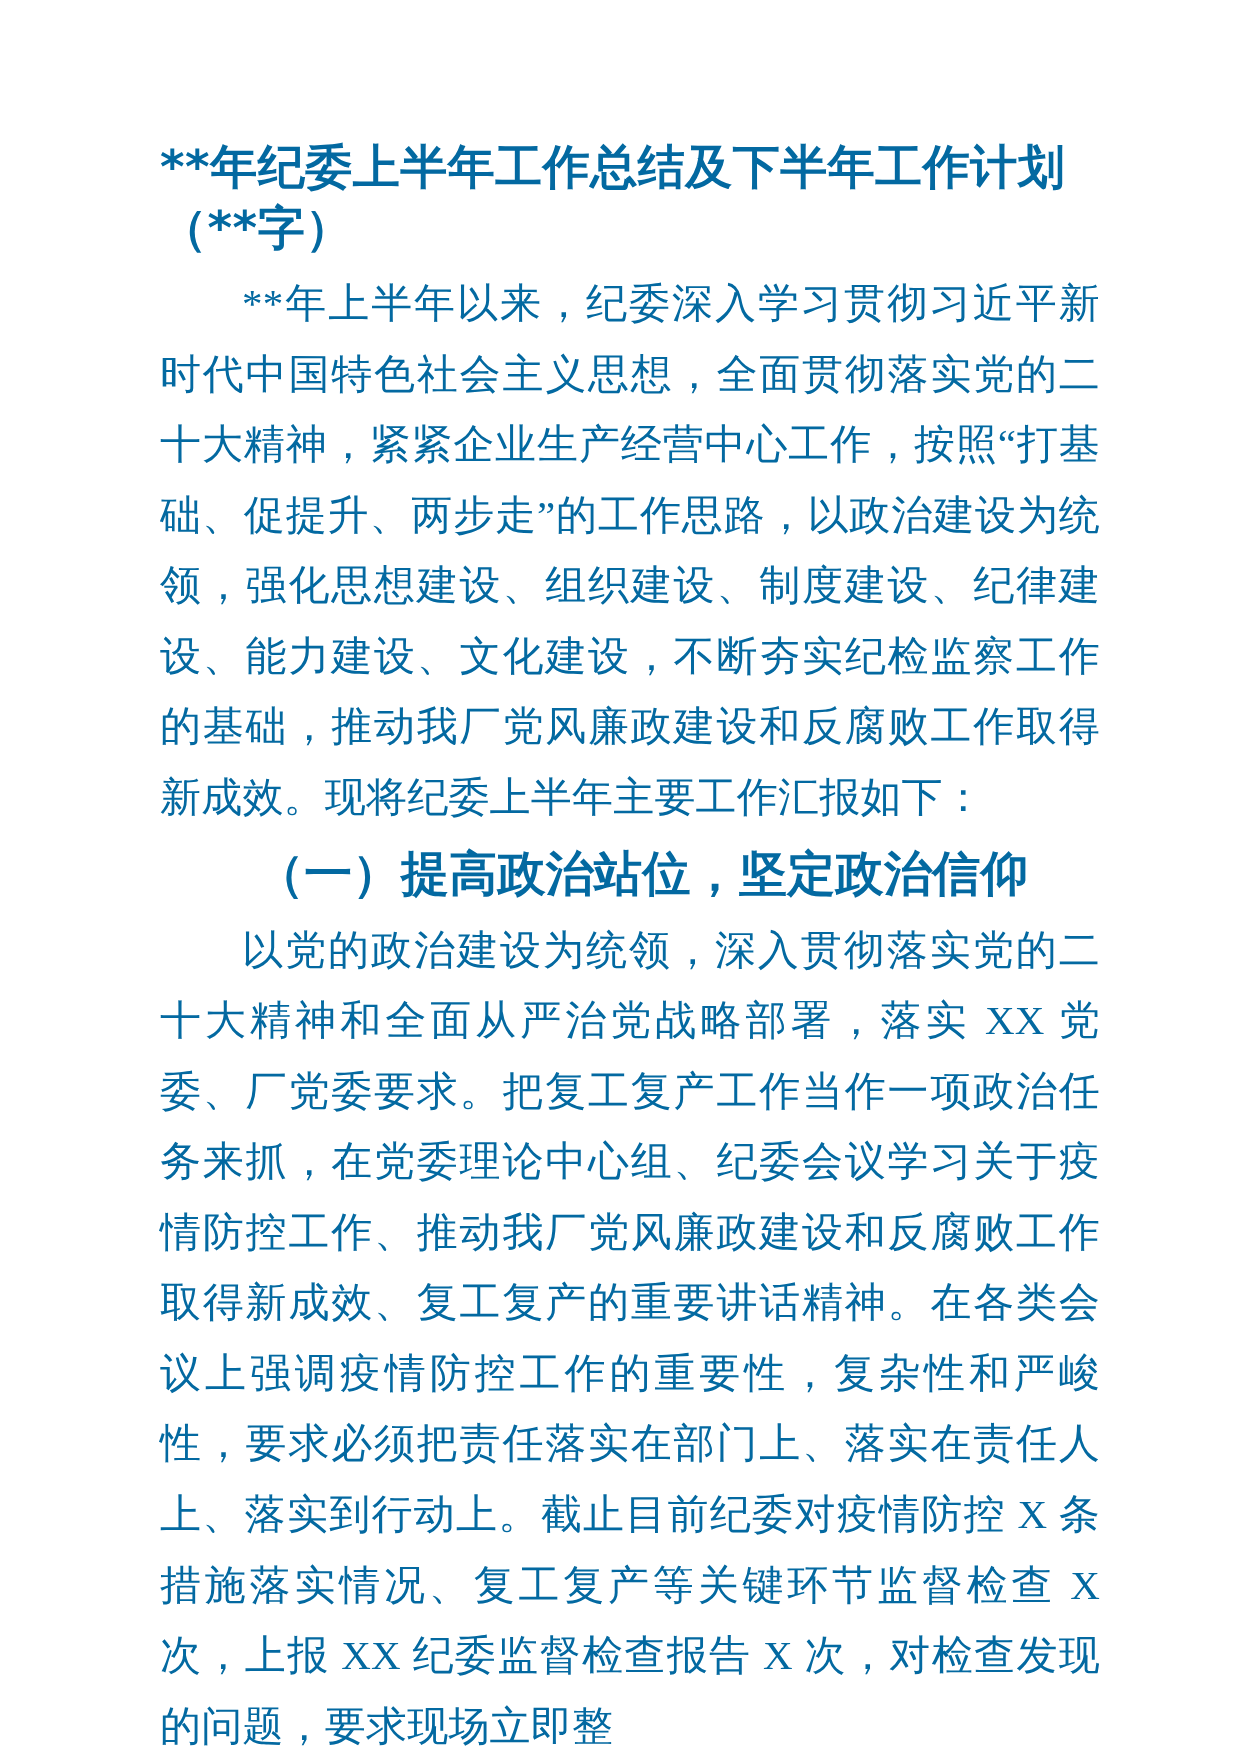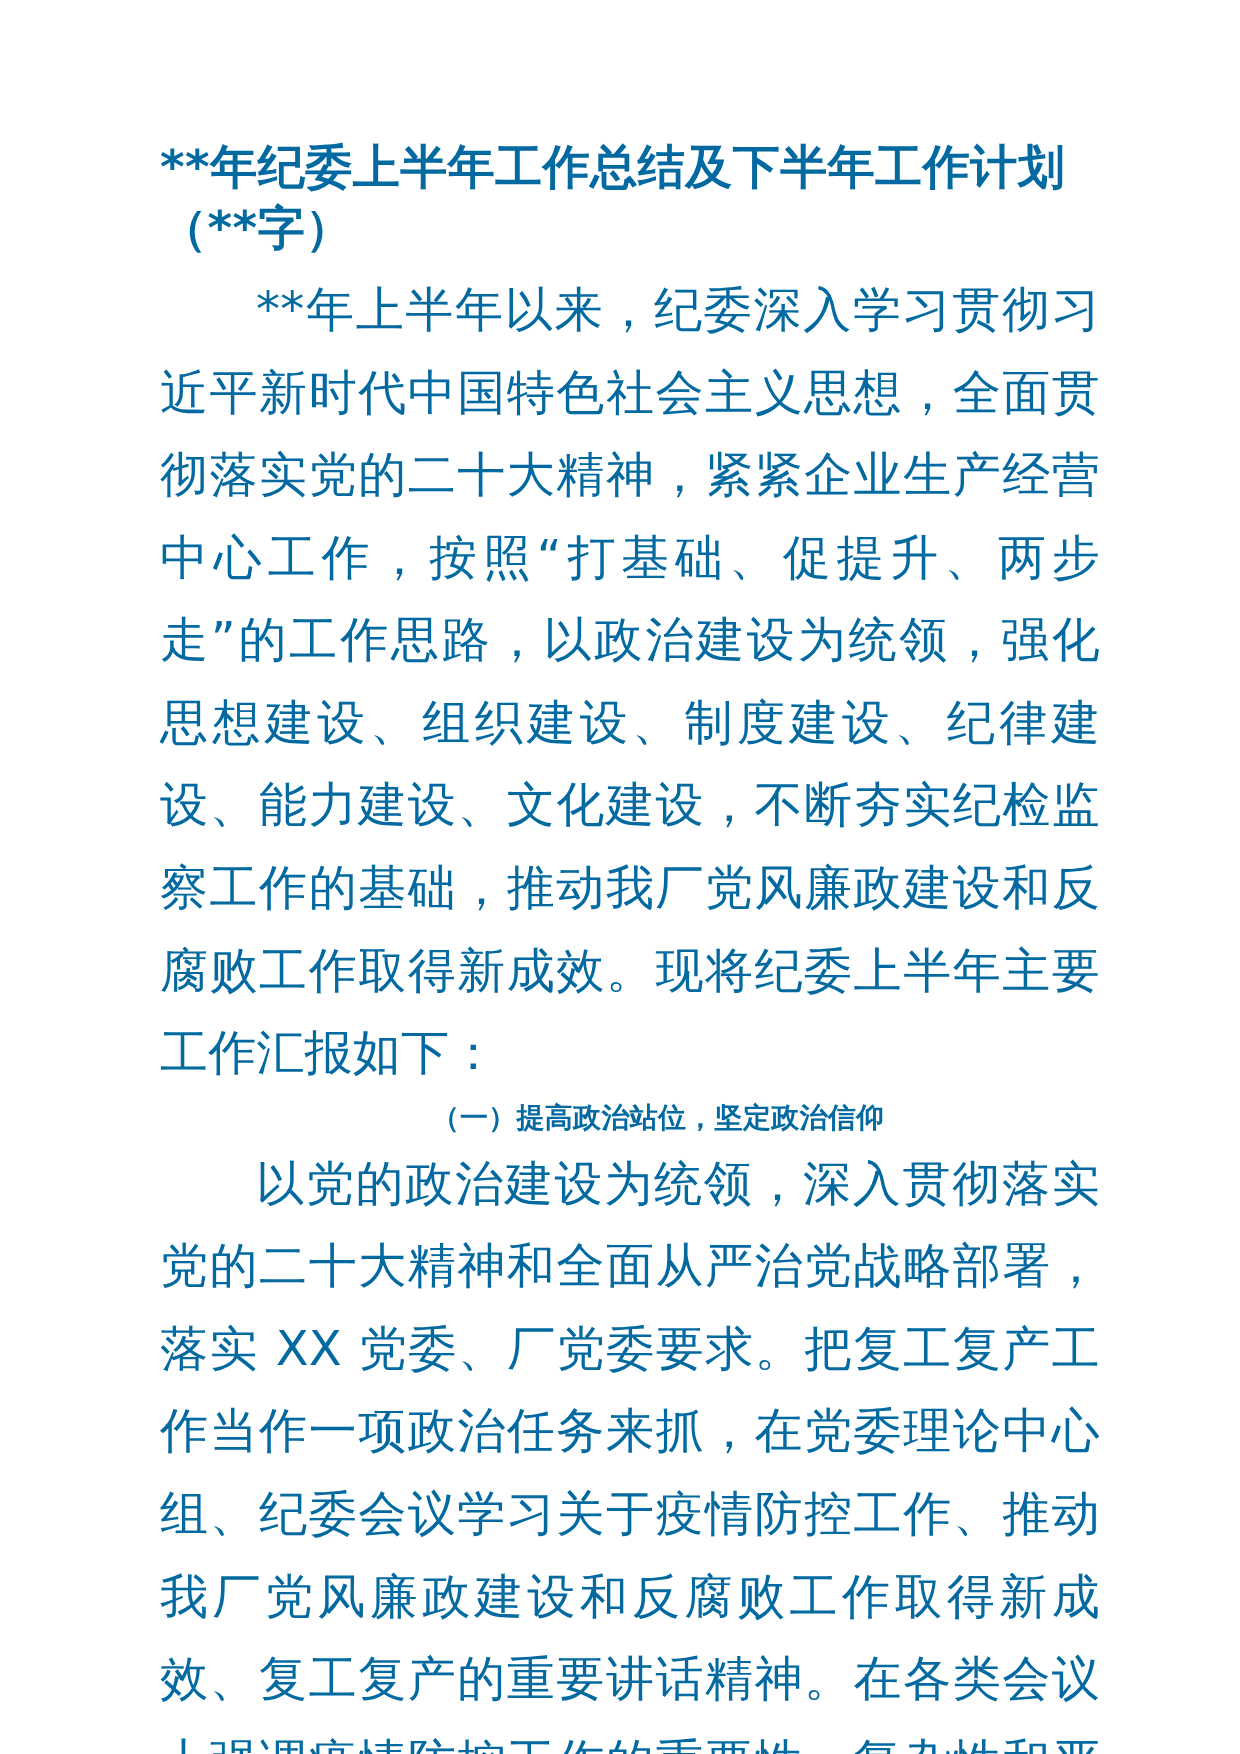--- a/index.html
+++ b/index.html
@@ -22,44 +22,45 @@
   .doc-title {
     font-size: 47px;
     font-weight: 700;
     line-height: 1.30;
     letter-spacing: 0.5px;
     margin: 0 0 10px 0;
     text-align: left;
     word-break: break-all;
   }
   p.body-para {
-    font-size: 48px;
+    font-size: 41px;
     line-height: 1.72;
     margin: 0;
     text-align: justify;
     text-justify: inter-ideograph;
     text-indent: 2em;
     word-break: break-all;
     letter-spacing: 0.2px;
+    font-family: Liberation Serif, serif;
   }
   p.heading-1 {
     font-size: 36.5px;
     line-height: 1.72;
     margin: 0;
     text-indent: 2em;
     text-align: left;
     word-break: break-all;
   }
   p.heading-2 {
-    font-size: 28px;
+    font-size: 48px;
     line-height: 1.72;
     margin: 0;
     text-indent: 2em;
     font-weight: 700;
-    text-align: center;
+    text-align: left;
     word-break: break-all;
     letter-spacing: 0.3px;
   }
 </style>
 </head>
 <body>
 
 <div class="page">
 
   <h1 class="doc-title">**年纪委上半年工作总结及下半年工作计划（**字）</h1>

